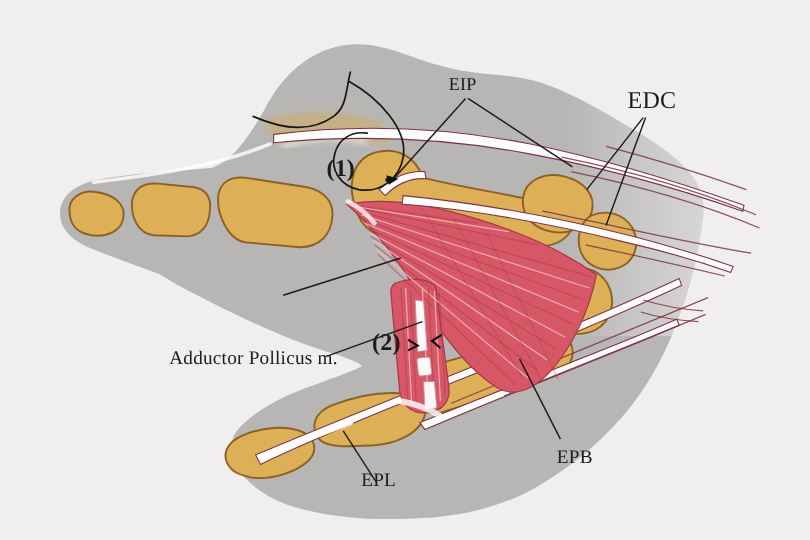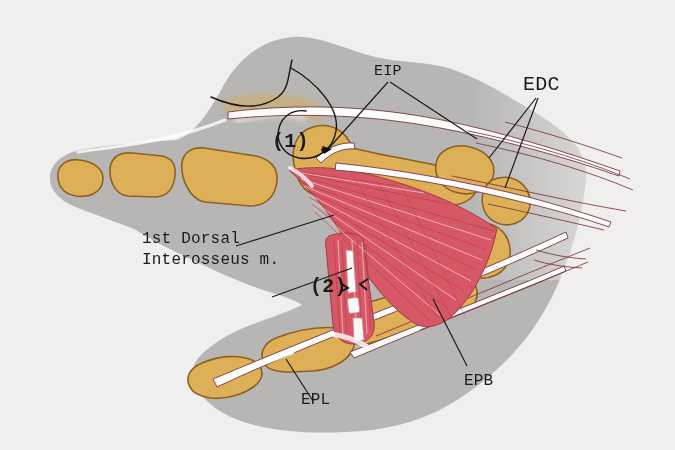--- a/index.html
+++ b/index.html
@@ -1,17 +1,17 @@
 <!DOCTYPE html>
 <html><head>
 <meta charset="utf-8">
 <style>
   html,body{margin:0;padding:0;background:#f0efee;}
   #stage{position:relative;width:675px;height:450px;overflow:hidden;
-         font-family:Liberation Mono, monospace;background:#f0efee;}
+         font-family:Liberation Serif, serif;background:#f0efee;}
   #art{position:absolute;left:0;top:0;}
   .lbl{position:absolute;color:#1b1b1b;font-size:16px;line-height:21px;
        white-space:nowrap;letter-spacing:.2px;}
   .marker{font-weight:bold;font-size:20px;}
   
   .bone{stroke:#8d6124;stroke-width:1.6;}
   .tendon{stroke:#7c3347;stroke-width:.9;}
   .mline{fill:none;stroke:#7c3347;stroke-width:1;opacity:.85;}
   .muscle{stroke:#a83746;stroke-width:1;}
   .stri-d{fill:none;stroke:#b23c4c;stroke-width:1;opacity:.6;}
@@ -202,21 +202,18 @@
 
   <g>
     <path class="chev" d="M 340,283 L 348,288 L 340,292"></path>
     <path class="chev" d="M 368,279 L 360,284 L 367,290"></path>
   </g>
 </svg>
 
 <div class="lbl" style="left:374px;top:61px;font-size:15px">EIP</div>
 <div class="lbl" style="left:523px;top:74px;font-size:20px">EDC</div>
 <div class="lbl marker" style="left:272px;top:131px">(1)</div>
-<div class="lbl" style="left:142px;top:229px">
-  <div>1st Dorsal</div>
-  <div>Interosseus m.</div>
-</div>
+<div class="lbl" style="left:141px;top:288px">Adductor Pollicus m.</div>
 <div class="lbl marker" style="left:310px;top:276px">(2)</div>
 <div class="lbl" style="left:301px;top:390px">EPL</div>
 <div class="lbl" style="left:464px;top:371px">EPB</div>
 
 </div>
 
 </body></html>

